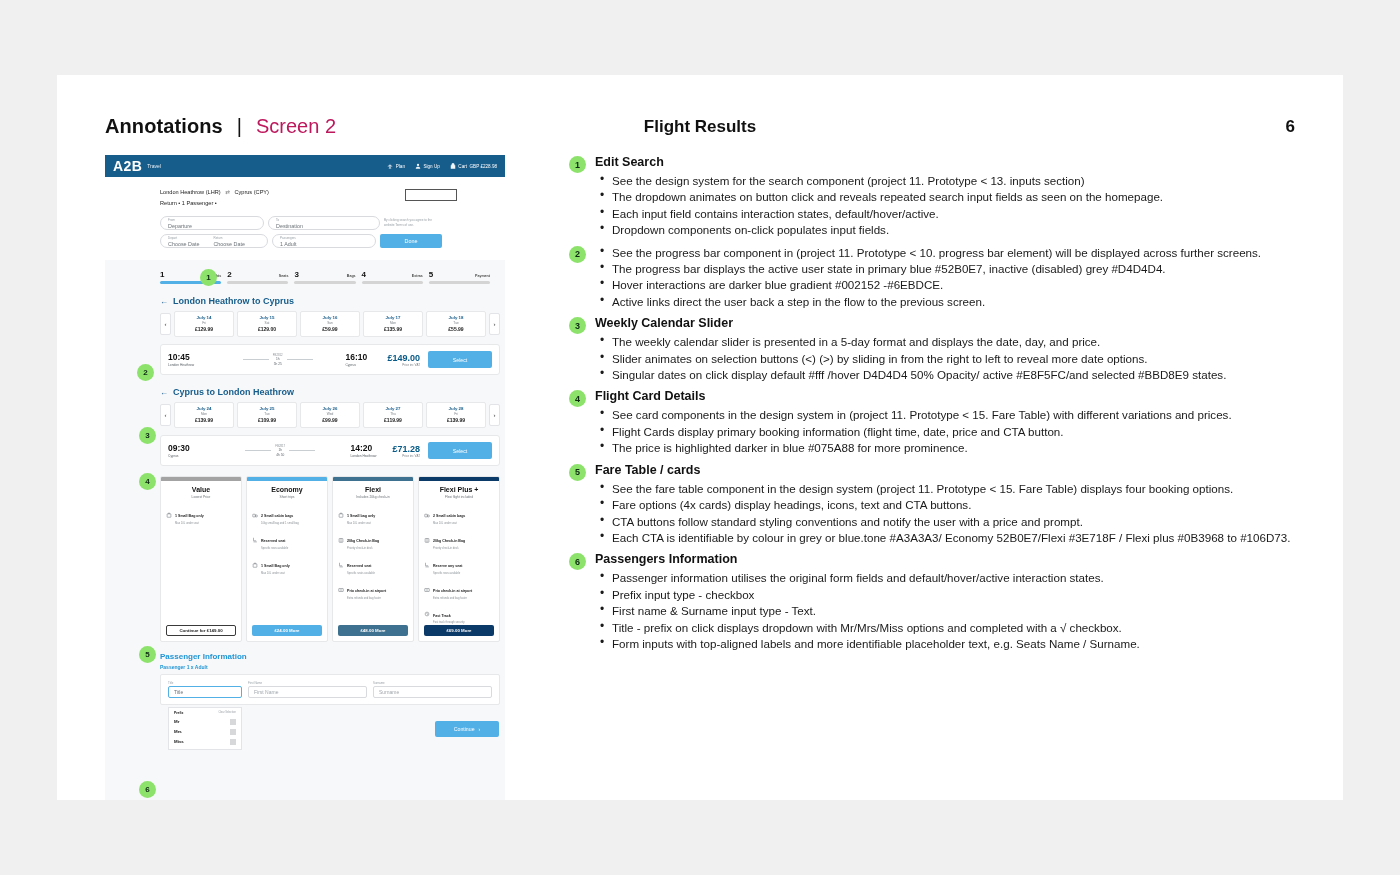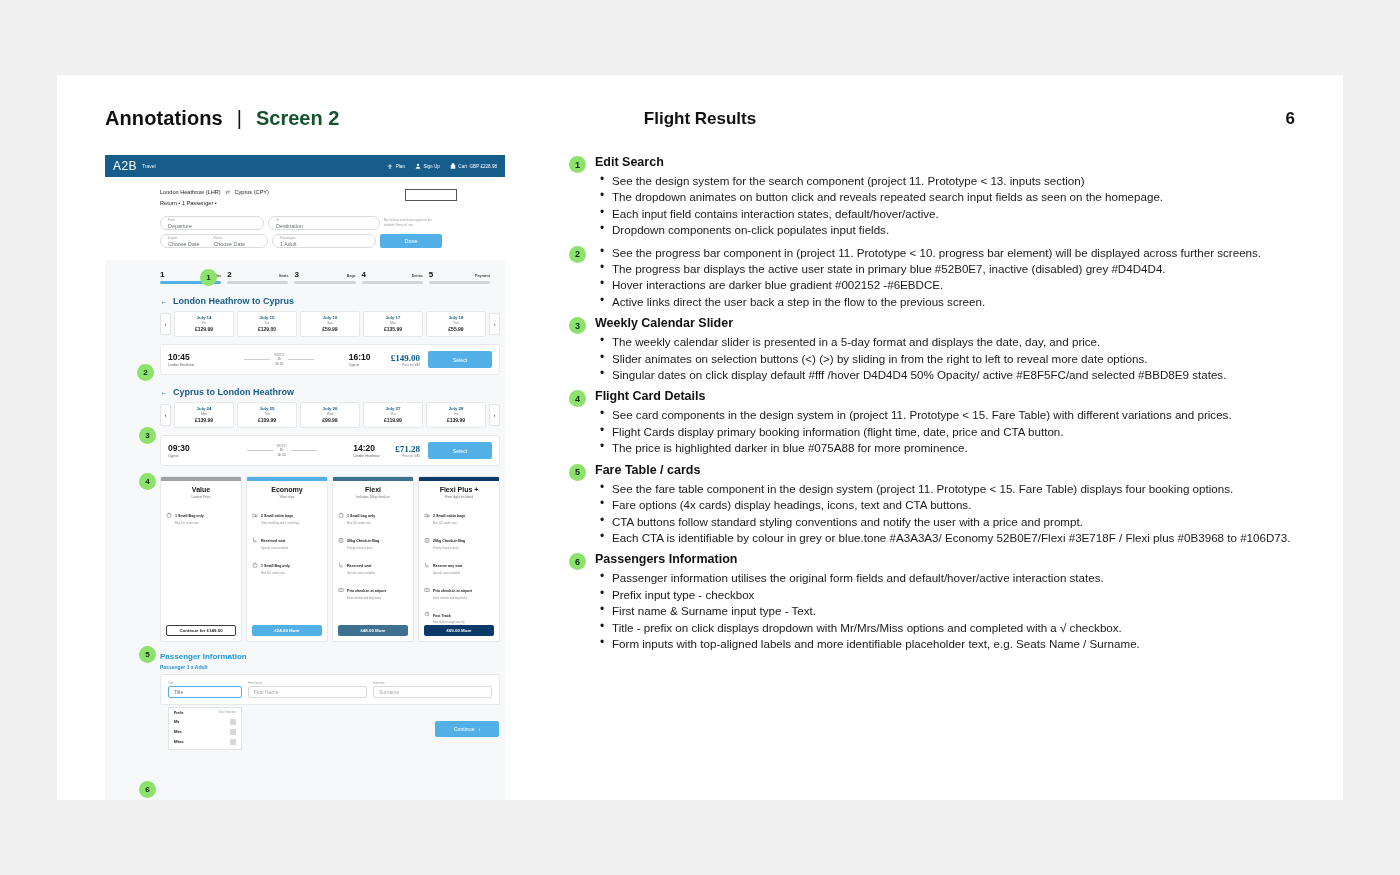--- a/index.html
+++ b/index.html
@@ -10,36 +10,36 @@
     overflow: hidden;
   }
   .page {
     position: absolute;
     left: 57px; top: 75px;
     width: 1286px; height: 725px;
     background: #ffffff;
   }
 
   
-  .hdr { position: absolute; left: 48px; top: 32px; width: 1190px; height: 30px; }
+  .hdr { position: absolute; left: 48px; top: 40px; width: 1190px; height: 30px; }
   .hdr-left { position: absolute; left: 0; top: 0; display: flex; align-items: center; gap: 14px; }
   .hdr-title { font-size: 20px; font-weight: bold; color: #111; letter-spacing: .1px; }
   .hdr-div { color: #111; font-size: 20px; font-weight: 400; }
-  .hdr-screen { font-size: 20px; font-weight: bold; color: #14532d; }
+  .hdr-screen { font-size: 20px; font-weight: normal; color: #be185d; }
   .hdr-center { position: absolute; left: 0; right: 0; top: 2px; text-align: center;
                 font-size: 17px; font-weight: bold; color: #111; }
   .hdr-page { position: absolute; right: 0; top: 2px; font-size: 17px; font-weight: bold; color: #111; }
 
   
   .mock { position: absolute; left: 48px; top: 80px; width: 400px; height: 645px;
           background: #f7f8f9; overflow: hidden; }
 
   .nav { height: 22px; background: #175d8c; display: flex; align-items: center;
          padding: 0 8px; color: #fff; }
-  .nav-logo { font-size: 12px; font-weight: normal; letter-spacing: .4px; }
+  .nav-logo { font-size: 14px; font-weight: bold; letter-spacing: .4px; }
   .nav-sub { font-size: 5px; margin-left: 5px; opacity: .92; }
   .nav-right { margin-left: auto; display: flex; align-items: center; gap: 10px; font-size: 4.6px; }
   .nav-item { display: flex; align-items: center; gap: 2.5px; }
   .nav-ic { width: 6px; height: 6px; fill: #fff; opacity: .95; }
 
   .searchwrap { background: #fff; padding: 10px 12px 12px 55px; position: relative; }
   .route { font-size: 5.6px; color: #222; line-height: 1.9; }
   .route-ic { display: inline-block; margin: 0 3px; color: #777; }
   .editbox { position: absolute; right: 48px; top: 12px; width: 52px; height: 12px;
              border: 1px solid #555; background: #fff; }
@@ -86,21 +86,21 @@
                 display: flex; align-items: center; padding: 6px 7px; }
   .fc-time { text-align: left; width: 42px; }
   .fc-t { font-size: 8.5px; font-weight: bold; color: #111; line-height: 1.1; }
   .fc-city { font-size: 3.3px; color: #5c6368; line-height: 1.35; margin-top: 1px; }
   .fc-mid { flex: 1; display: flex; align-items: center; justify-content: center; gap: 4px; }
   .fc-line { height: 1px; background: #c9ced2; width: 26px; }
   .fc-dur { text-align: center; }
   .fc-dur .k { font-size: 2.8px; color: #8b9196; }
   .fc-dur .v { font-size: 3.2px; color: #5c6368; line-height: 1.4; }
   .fc-price { text-align: right; margin-right: 8px; }
-  .fc-p { font-size: 9px; font-weight: bold; color: #075a88; font-family: Liberation Serif, serif; }
+  .fc-p { font-size: 9px; font-weight: bold; color: #075a88; }
   .fc-vat { font-size: 3px; color: #7b8186; }
   .fc-btn { width: 64px; height: 17px; background: #52b0e7; border-radius: 2px; color: #fff;
             font-size: 5.2px; display: flex; align-items: center; justify-content: center; }
 
   
   .fares { margin: 10px 0 0 55px; width: 340px; display: flex; gap: 4px; }
   .fare { flex: 1; background: #fff; border: 1px solid #e6e8ea; border-radius: 2px;
           display: flex; flex-direction: column; padding-bottom: 5px; overflow: hidden; }
   .fare-top { height: 4px; }
   .fare-h { text-align: center; padding: 5px 2px 1px; }

